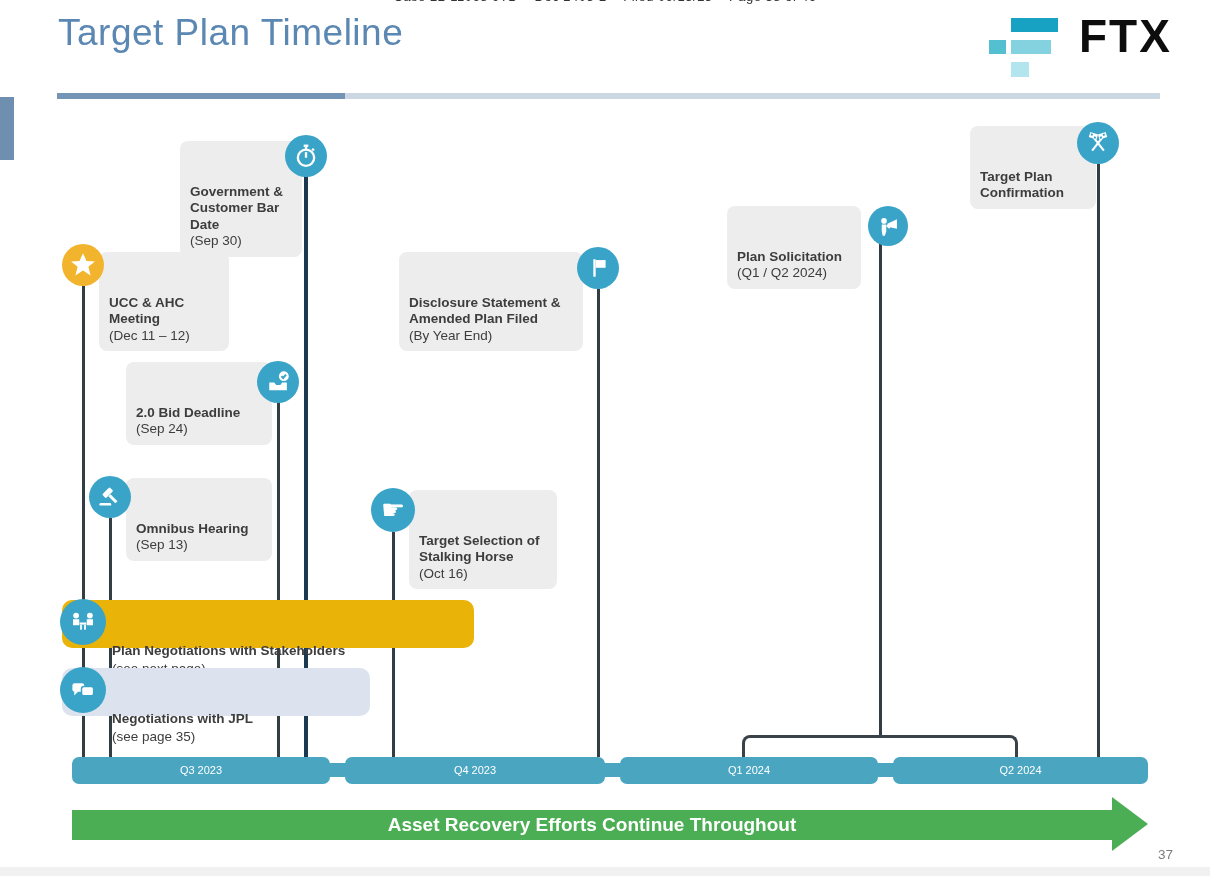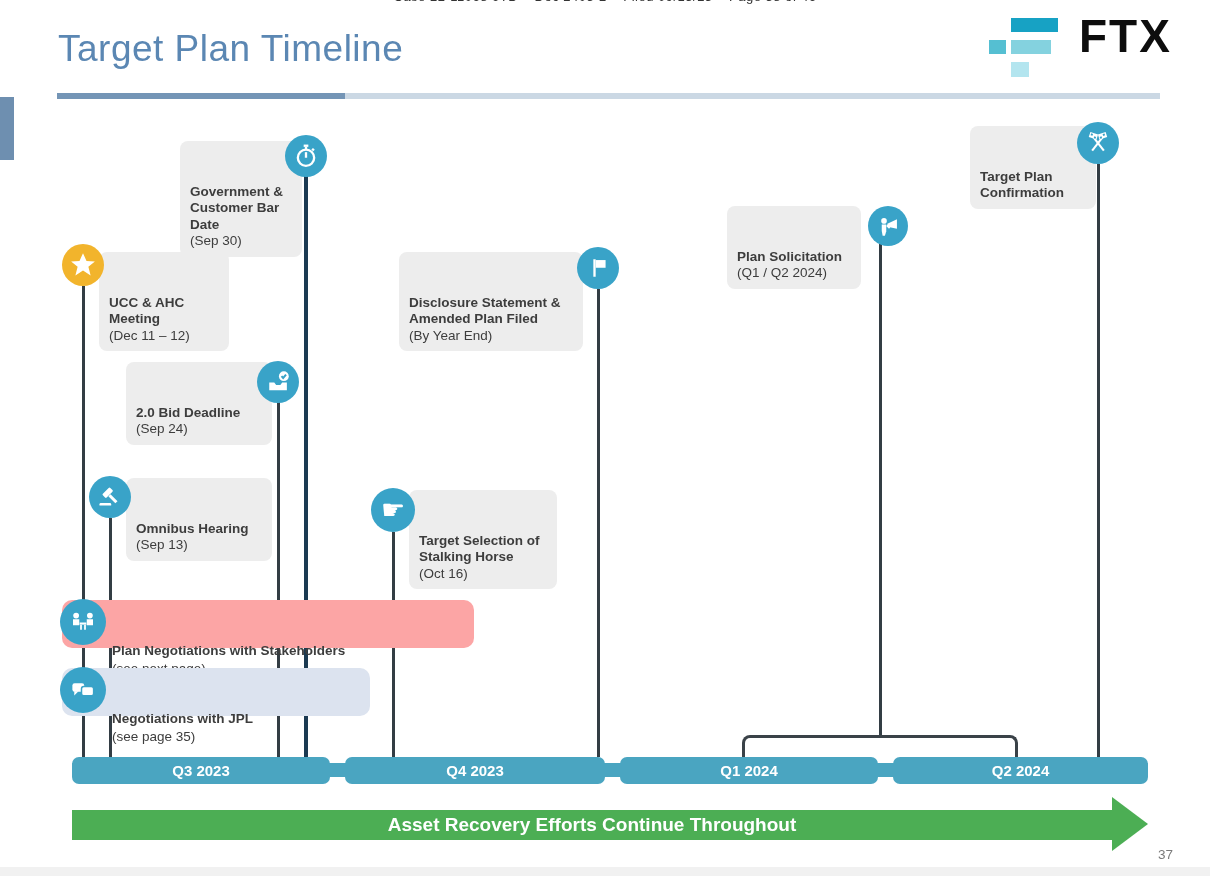--- a/index.html
+++ b/index.html
@@ -4,21 +4,21 @@
 <style>
   html,body{margin:0;padding:0;background:#fff;}
   .canvas{
     position:relative;width:1210px;height:876px;background:#ffffff;
     font-family:"Liberation Sans","DejaVu Sans",sans-serif;overflow:hidden;
   }
   .abs{position:absolute;}
   
   .doc-header{left:0;right:0;top:-11px;text-align:center;font-size:13px;color:#333;letter-spacing:.5px;white-space:pre;}
   .side-tab{left:0;top:97px;width:14px;height:63px;background:#6e8fb0;}
-  .page-title{left:58px;top:28px;font-size:37px;color:#5b87b3;letter-spacing:.5px;}
+  .page-title{left:58px;top:12px;font-size:37px;color:#5b87b3;letter-spacing:.5px;}
   .title-rule{left:57px;top:93px;width:1103px;height:6px;background:#cbd8e4;}
   .title-rule-dark{left:0;top:0;width:288px;height:6px;background:#7495b6;position:absolute;}
   
   .logo{left:984px;top:16px;width:240px;height:66px;}
   .logo b{position:absolute;}
   .lg1{left:27px;top:2px;width:47px;height:14px;background:#17a2c4;}
   .lg2{left:5px;top:24px;width:17px;height:14px;background:#55bfd2;}
   .lg3{left:27px;top:24px;width:40px;height:14px;background:#84d2df;}
   .lg4{left:27px;top:46px;width:18px;height:15px;background:#b3e5ef;}
   .logo-text{left:95px;top:-7px;font-size:46px;font-weight:900;color:#0d0d0d;letter-spacing:2px;position:absolute;}
@@ -28,26 +28,26 @@
   .bracket{border:3px solid #3a4248;border-bottom:none;border-radius:8px 8px 0 0;background:transparent;z-index:1;}
   
   .mbox{background:#ededed;border-radius:8px;padding:7px 10px;z-index:2;color:#3d3d3d;font-size:13.5px;line-height:1.22;}
   .m-title{font-weight:bold;margin-top:36px;}
   .m-date{font-weight:normal;}
   
   .circ{border-radius:50%;display:flex;align-items:center;justify-content:center;z-index:3;background:#39a3c8;}
   .circ.gold{background:#f2b42c;}
   .hand-glyph{color:#fff;font-size:27px;font-family:"DejaVu Sans",sans-serif;line-height:1;transform:translateY(-1px);}
   
-  .phase-peach{background:#fca5a5;border-radius:10px;z-index:2;}
+  .phase-peach{background:#eab308;border-radius:10px;z-index:2;}
   .phase-blue{background:#dce3ef;border-radius:10px;z-index:2;}
   .phase-text{position:absolute;left:50px;top:6px;color:#3d3d3d;font-size:13.5px;line-height:1.3;}
   
-  .qbar{top:757px;height:27px;background:#4aa5c1;border-radius:7px;color:#fff;font-weight:bold;
-        font-size:15px;text-align:center;line-height:27px;z-index:2;}
+  .qbar{top:757px;height:27px;background:#4aa5c1;border-radius:7px;color:#fff;font-weight:normal;
+        font-size:11px;text-align:center;line-height:27px;z-index:2;}
   .qconn{top:763px;height:14px;background:#4aa5c1;z-index:1;}
   
   .arrow-body{left:72px;top:810px;width:1040px;height:30px;background:#4cae54;color:#fff;
               font-weight:bold;font-size:19px;text-align:center;line-height:30px;z-index:2;}
   .arrow-head{left:1112px;top:797px;width:0;height:0;border-left:36px solid #4cae54;
               border-top:27px solid transparent;border-bottom:27px solid transparent;z-index:2;}
   .page-num{left:1158px;top:847px;font-size:13.5px;color:#7a7a7a;}
   .footer-strip{left:0;bottom:0;width:1210px;height:9px;background:#f1f1f1;}
   svg{display:block;}
 </style>

